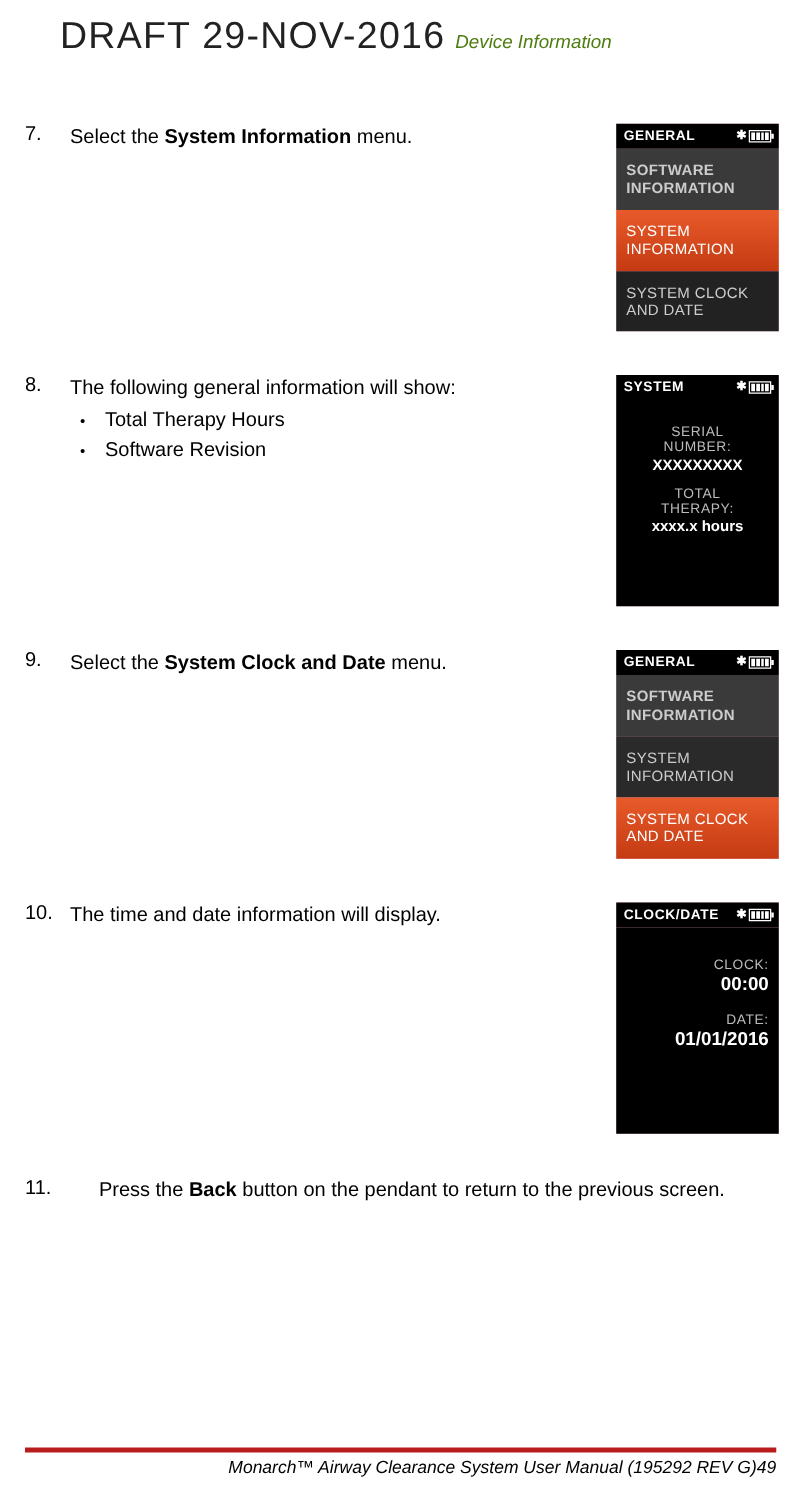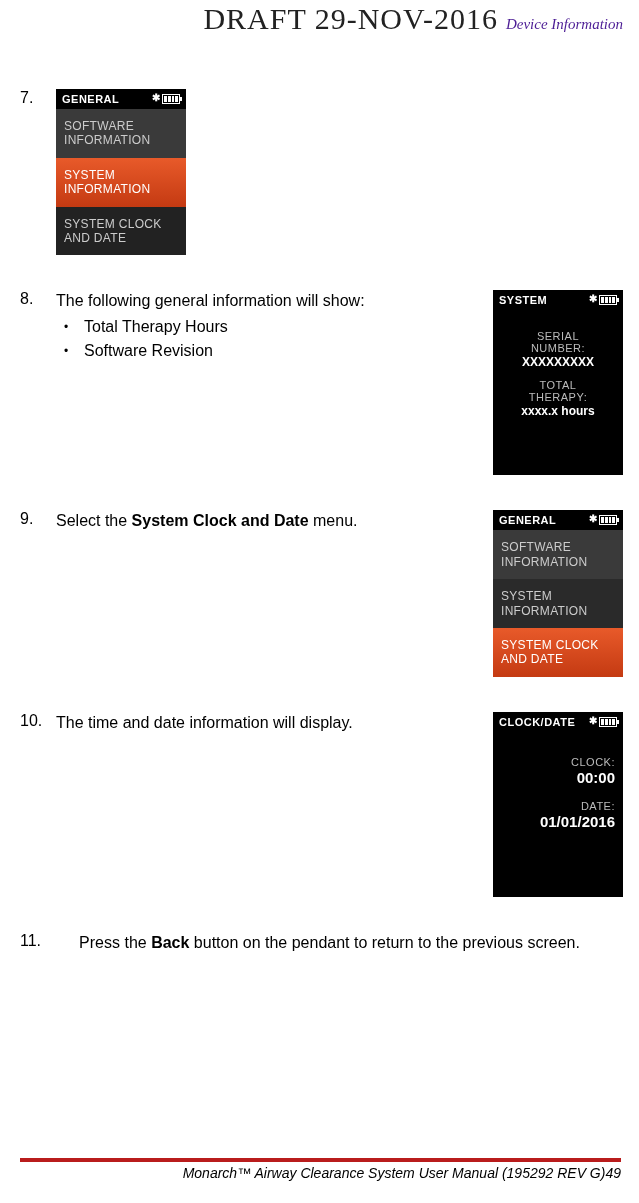--- a/index.html
+++ b/index.html
@@ -7,34 +7,33 @@
       width: 639px;
       height: 1203px;
       font-family: 'Segoe UI', Tahoma, sans-serif;
       color: #000;
       background: #fff;
       position: relative;
     }
     .header-row {
       display: flex;
       align-items: baseline;
-      justify-content: flex-end;
-      padding: 2px 16px 8px 48px;
-      font-family: Liberation Serif, serif;
+      justify-content: flex-start;
+      padding: 12px 16px 8px 48px;
     }
     .draft-text {
       font-size: 30px;
       font-weight: 400;
       letter-spacing: 1px;
       color: #222;
     }
     .section-title {
       font-style: italic;
       font-size: 15px;
-      color: #4c1d95;
+      color: #4d7c0f;
       margin-left: 8px;
       margin-top: 6px;
     }
     .content {
       padding: 45px 16px 0 20px;
     }
     .step {
       display: flex;
       align-items: flex-start;
       gap: 12px;
@@ -130,21 +129,21 @@
     .batt-icon .fill span {
       width: 3px;
       background: #fff;
     }
     .menu-item {
       padding: 10px 8px;
       font-size: 12px;
       line-height: 1.2;
       letter-spacing: 0.3px;
     }
-    .menu-item.dark1 { background: #3a3a3a; color: #ccc; }
+    .menu-item.dark1 { background: #3a3a3a; color: #ccc; font-weight: bold; }
     .menu-item.orange { background: #d84315; background: linear-gradient(#e85a2a, #c43a12); color: #fff; }
     .menu-item.dark2 { background: #222; color: #ccc; }
     .menu-item.dark3 { background: #2a2a2a; color: #ccc; }
     
     .ss-info {
       height: 165px;
       padding: 14px 24px;
       background: #000;
       text-align: center;
     }
@@ -200,20 +199,23 @@
 
 <div class="header-row">
   <div class="draft-text">DRAFT 29-NOV-2016</div>
   <div class="section-title">Device Information</div>
 </div>
 
 <div class="content">
 
   <div class="step">
     <div class="step-num">7.</div>
+    <div class="step-body">
+      <span>Select the </span><span class="bold">System Information</span><span> menu.</span>
+    </div>
     <div class="screenshot">
       <div class="ss-header">
         <span>GENERAL</span>
         <span class="ss-icons">
           <span class="bt-icon"></span>
           <span class="batt-icon">
               <span class="fill">
                 <span></span>
                 <span></span>
                 <span></span>

